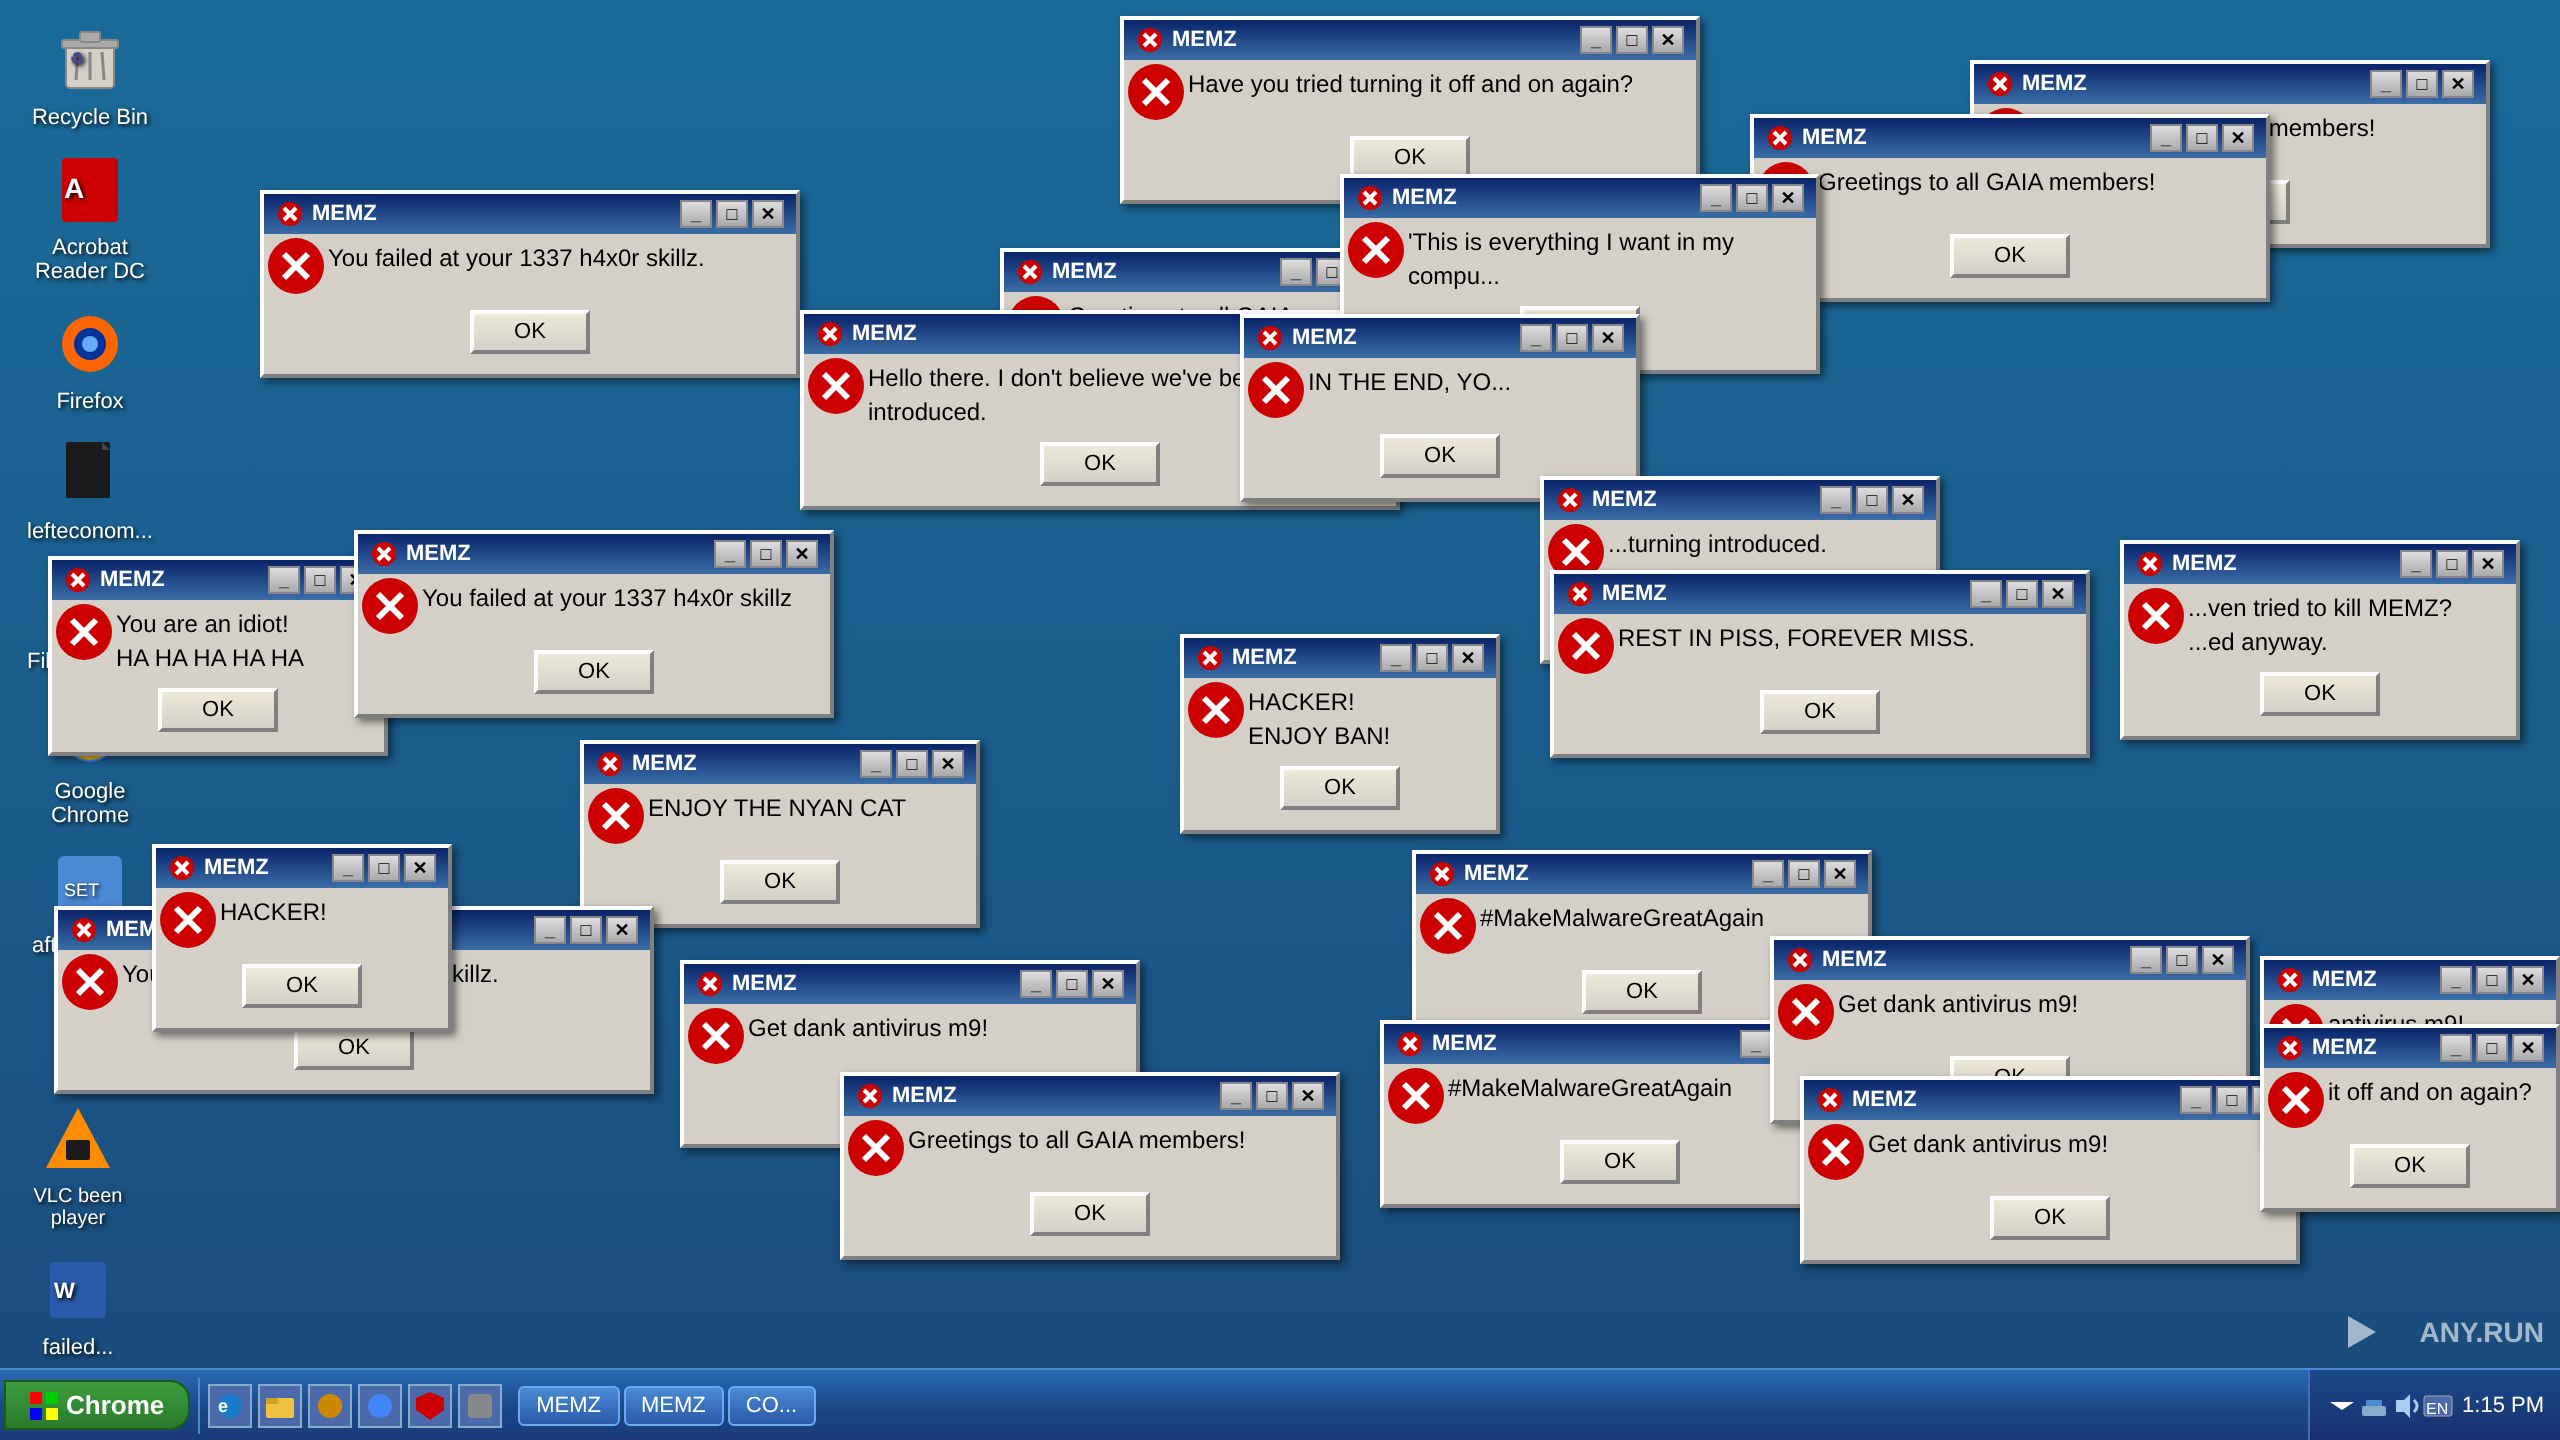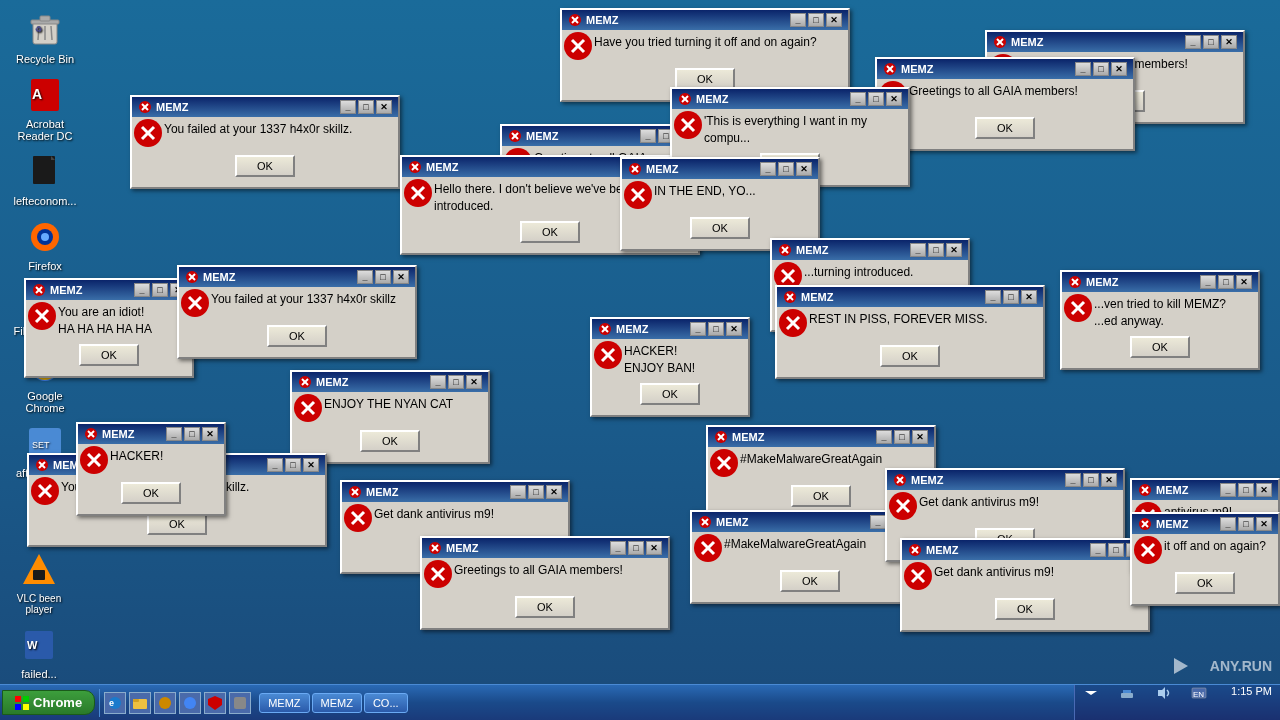--- a/index.html
+++ b/index.html
@@ -93,22 +93,22 @@
       border: 1px solid #6aaaf4;
       border-radius: 3px;
       cursor: pointer;
       white-space: nowrap;
       overflow: hidden;
       text-overflow: ellipsis;
       max-width: 100px;
     }
     .system-tray {
       display: flex;
-      align-items: flex-start;
-      gap: 20px;
+      align-items: center;
+      gap: 0;
       padding: 0 8px;
       color: white;
       font-size: 11px;
       background: linear-gradient(180deg, #1a4a8a 0%, #1a3070 100%);
       height: 100%;
       border-left: 1px solid #4a6ab4;
     }
 
     
     .dialog {
@@ -234,36 +234,36 @@
           <rect x="4" y="2" width="28" height="32" rx="2" fill="#cc0000"></rect>
           <text x="5" y="22" font-size="14" fill="white" font-weight="bold">A</text>
         </svg>
       </div>
       <span>Acrobat Reader DC</span>
     </div>
 
     <div class="desktop-icon">
       <div class="icon-img">
         <svg width="36" height="36" viewBox="0 0 36 36">
-          <rect x="6" y="2" width="22" height="28" rx="1" fill="#1a1a1a"></rect>
-          <polygon points="24,2 28,6 28,6 24,6" fill="#444"></polygon>
-        </svg>
-      </div>
-      <span>lefteconom...</span>
-    </div>
-
-    <div class="desktop-icon">
-      <div class="icon-img">
-        <svg width="36" height="36" viewBox="0 0 36 36">
           <circle cx="18" cy="18" r="14" fill="#ff6600"></circle>
           <circle cx="18" cy="18" r="8" fill="#003399"></circle>
           <circle cx="18" cy="18" r="4" fill="#66aaff"></circle>
         </svg>
       </div>
       <span>Firefox</span>
+    </div>
+
+    <div class="desktop-icon">
+      <div class="icon-img">
+        <svg width="36" height="36" viewBox="0 0 36 36">
+          <rect x="6" y="2" width="22" height="28" rx="1" fill="#1a1a1a"></rect>
+          <polygon points="24,2 28,6 28,6 24,6" fill="#444"></polygon>
+        </svg>
+      </div>
+      <span>lefteconom...</span>
     </div>
 
     <div class="desktop-icon">
       <div class="icon-img">
         <svg width="36" height="36" viewBox="0 0 36 36">
           <rect x="2" y="4" width="32" height="28" rx="2" fill="#cc0000"></rect>
           <text x="5" y="22" font-size="11" fill="white" font-weight="bold">FZ</text>
         </svg>
       </div>
       <span>FileZilla Cli...</span>

